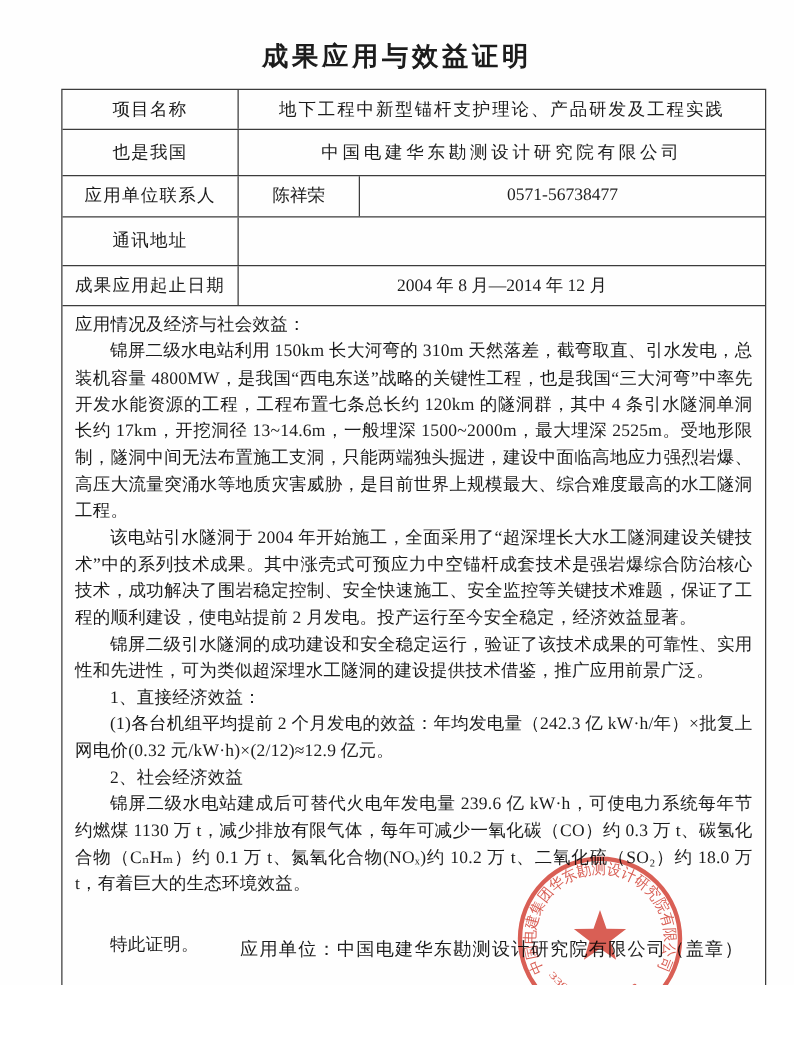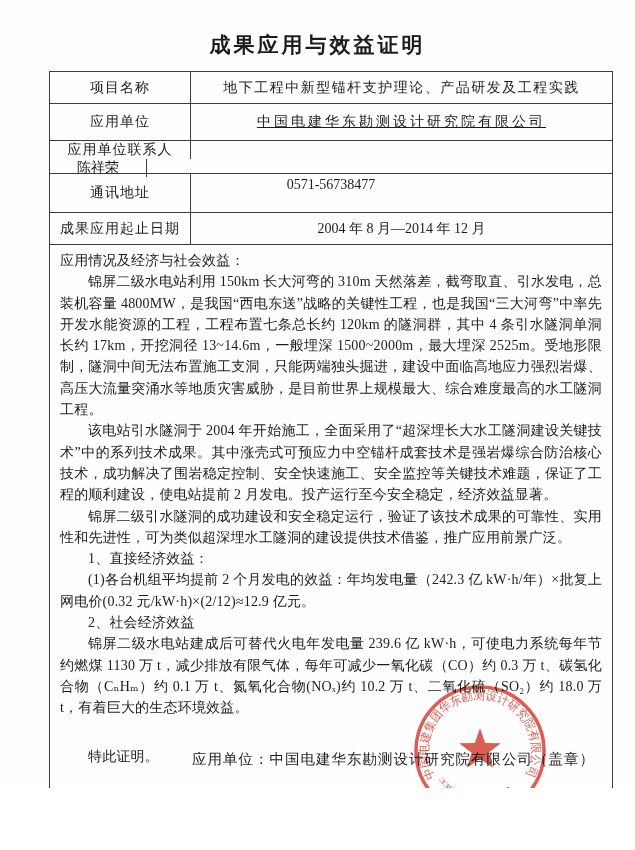--- a/index.html
+++ b/index.html
@@ -7,25 +7,25 @@
         font-family:"Liberation Serif","DejaVu Serif",serif;color:#1c1c1c;}
   .title{position:absolute;top:31px;left:0;width:100%;margin:0;text-align:center;
          font-size:21px;font-weight:bold;letter-spacing:3px;}
   .doc-table{position:absolute;left:37px;top:71px;width:564px;height:737px;
              border:1px solid #3c3c3c;box-sizing:border-box;margin-left:12px;}
   .row{display:flex;border-bottom:1px solid #3c3c3c;box-sizing:border-box;}
   .cell{display:flex;align-items:center;justify-content:center;box-sizing:border-box;
         font-size:14px;text-align:center;}
   .cell.lbl{width:141px;flex:none;border-right:1px solid #3c3c3c;letter-spacing:1px;}
   .cell.val{flex:1;}
-  .r1{height:32px;} .r2{height:37px;} .r3{height:33px;flex-direction:column;} .r4{height:39px;} .r5{height:32px;}
+  .r1{height:32px;} .r2{height:37px;} .r3{height:33px;} .r4{height:39px;} .r5{height:32px;}
   .r3 .c1{width:97px;flex:none;border-right:1px solid #3c3c3c;}
   .r3 .c2{width:160px;flex:none;border-right:1px solid #3c3c3c;letter-spacing:2px;}
   .r3 .c3{flex:1;}
-  .sp1{letter-spacing:1.5px;} .sp2{letter-spacing:3px;text-decoration:underline;}
+  .sp1{letter-spacing:1.5px;} .sp2{letter-spacing:3px;}
   .bold{font-weight:bold;}
   .content-row{height:562px;border-bottom:none;display:block;padding:5px 10px 0 10px;}
   .para{margin:0;font-size:14px;line-height:21.3px;text-align:justify;letter-spacing:0.2px;
         text-indent:2em;}
   .para.noindent{text-indent:0;}
   .closing{margin-top:27px;}
   .sig-unit{position:absolute;top:750px;right:40px;font-size:14.5px;letter-spacing:1px;z-index:1;}
   .sig-date{position:absolute;top:795px;right:90px;font-size:19px;letter-spacing:1px;z-index:1;font-style:italic;}
   .seal{position:absolute;left:404px;top:684px;z-index:2;opacity:0.82;mix-blend-mode:multiply;}
   .seal text{fill:#d23b2f;font-family:"Liberation Serif","DejaVu Serif",serif;}
@@ -38,21 +38,21 @@
   <h1 class="title">成果应用与效益证明</h1>
 
   <div class="doc-table">
 
     <div class="row r1">
       <div class="cell lbl">项目名称</div>
       <div class="cell val sp1">地下工程中新型锚杆支护理论、产品研发及工程实践</div>
     </div>
 
     <div class="row r2">
-      <div class="cell lbl">应用单位</div>
+      <div class="cell lbl">也是我国</div>
       <div class="cell val sp2">中国电建华东勘测设计研究院有限公司</div>
     </div>
 
     <div class="row r3">
       <div class="cell lbl">应用单位联系人</div>
       <div class="cell c1">陈祥荣</div>
       <div class="cell c3">0571-56738477</div>
     </div>
 
     <div class="row r4">

